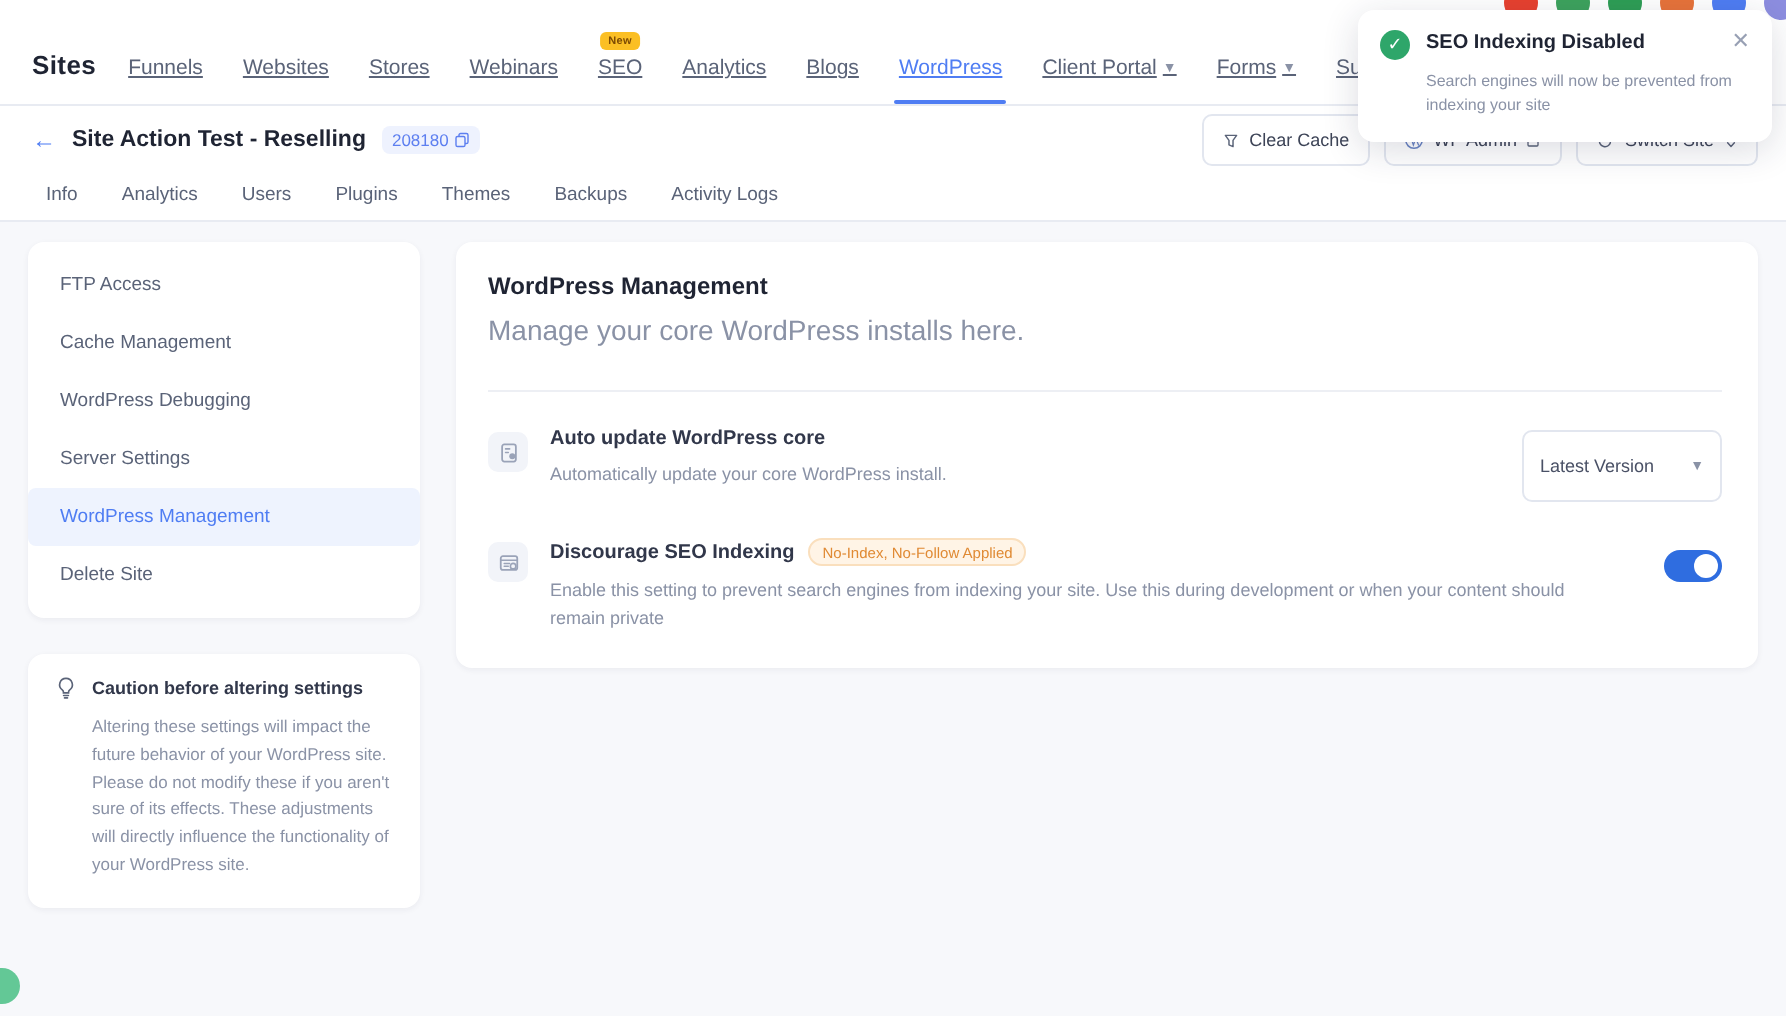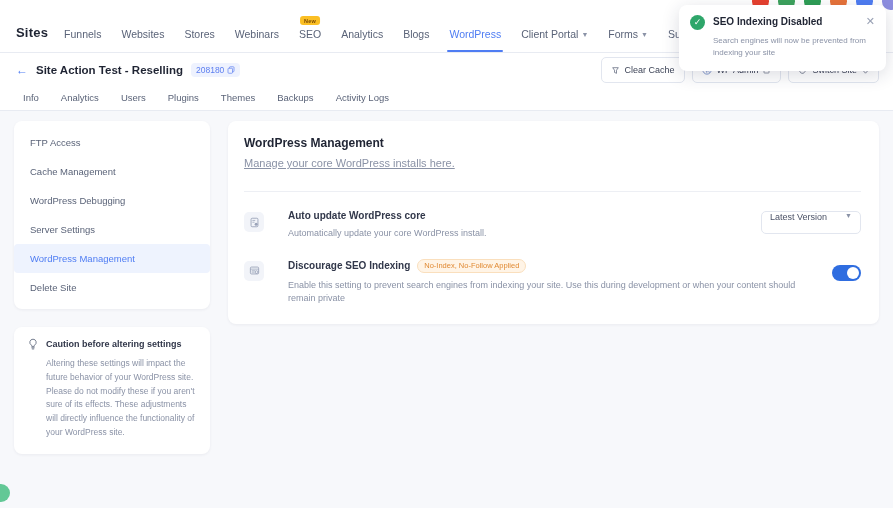--- a/index.html
+++ b/index.html
@@ -32,20 +32,21 @@
     padding: 0 6px 12px 2px; letter-spacing: .2px;
   }
   .nav-items { display: flex; align-items: flex-end; }
   .nav-item {
     position: relative;
     font-size: 10.5px; color: #5a6378;
     padding: 0 10px 12px 10px;
     white-space: nowrap;
     display: flex; align-items: center; gap: 3px;
     cursor: pointer;
+    text-decoration: underline;
   }
   .nav-item.active { color: #4f7df3; text-align: right; }
   .nav-item.active::after {
     content: ""; position: absolute; left: 8px; right: 8px; bottom: 0;
     height: 2px; background: #4f7df3; border-radius: 2px;
   }
   .new-badge {
     position: absolute; top: -12px; left: 50%; transform: translateX(-50%);
     background: #fbbf24; color: #7c4a03;
     font-size: 5.5px; font-weight: bold;
@@ -150,47 +151,47 @@
   }
 
   
   .main-panel { flex: 1; }
   .panel-card {
     background: #fff; border-radius: 8px;
     box-shadow: 0 1px 3px rgba(30,40,70,.06);
     padding: 15px 18px 18px 16px;
   }
   .panel-title { font-size: 12px; font-weight: bold; color: #1f2433; }
-  .panel-sub { font-size: 11px; color: #8a92a6; margin-top: 7px; text-decoration: underline; }
+  .panel-sub { font-size: 14px; color: #8a92a6; margin-top: 7px; }
   .divider { height: 1px; background: #edeff4; margin: 22px 0 0 0; }
 
   .setting-row {
-    display: flex; align-items: flex-start; gap: 24px;
+    display: flex; align-items: flex-start; gap: 11px;
     padding: 18px 0 0 0;
   }
   .setting-icon {
     width: 20px; height: 20px; border-radius: 5px;
     background: #f2f4f9; flex: none; margin-top: 2px;
     display: flex; align-items: center; justify-content: center;
   }
   .setting-main { flex: 1; min-width: 0; }
   .setting-title-line { display: flex; align-items: center; gap: 7px; }
   .setting-title { font-size: 10px; font-weight: bold; color: #31374a; }
   .pill-badge {
     background: #fff4e6; color: #e08a34; border: 1px solid #fadfbd;
     font-size: 7.5px; padding: 1.5px 6px; border-radius: 9px;
     white-space: nowrap;
   }
   .setting-desc { font-size: 9px; color: #8a92a6; margin-top: 6px; line-height: 1.5; }
   .setting-ctl { flex: none; margin-left: 12px; padding-top: 1px; }
 
   .select-box {
-    width: 100px; height: 23px;
+    width: 100px; height: 36px;
     border: 1px solid #e2e6ef; border-radius: 5px; background: #fff;
-    display: flex; justify-content: space-between;
+    display: flex; align-items: center; justify-content: space-between;
     padding: 0 8px; font-size: 9px; color: #4a5166; cursor: pointer;
   }
   .toggle {
     width: 29px; height: 16px; border-radius: 9px; background: #2f6de0;
     position: relative; cursor: pointer; margin-top: 5px;
   }
   .toggle .knob {
     position: absolute; top: 2px; right: 2px;
     width: 12px; height: 12px; border-radius: 50%; background: #fff;
   }

